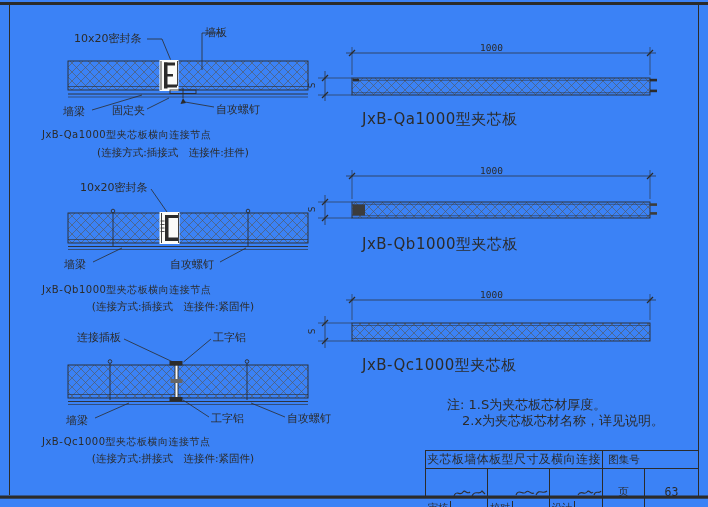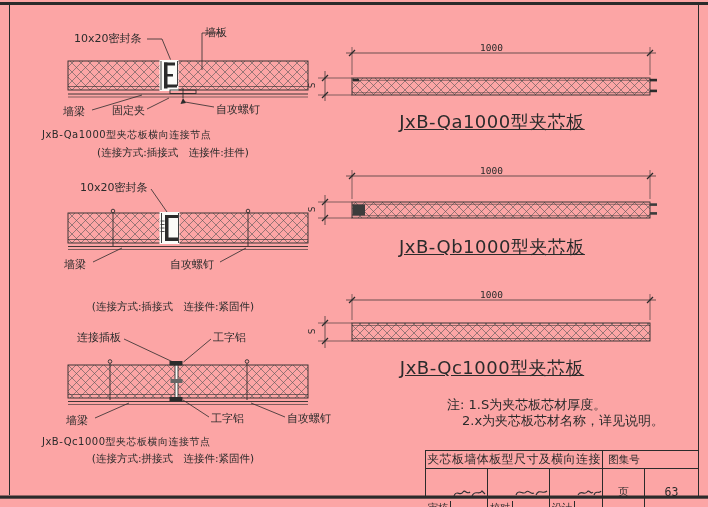--- a/index.html
+++ b/index.html
@@ -1,22 +1,22 @@
 <!DOCTYPE html>
 <html><head>
 <meta charset="utf-8">
 <style>
   html,body{margin:0;padding:0;background:#e8e8e4;}
-  .page{position:relative;width:708px;height:507px;background:#fca5a5;overflow:hidden;
+  .page{position:relative;width:708px;height:507px;background:#3b82f6;overflow:hidden;
         font-family:"DejaVu Sans","Liberation Sans",sans-serif;color:#2b2b2b;}
   .linework{position:absolute;left:0;top:0;width:708px;height:507px;}
   .lbl{position:absolute;font-size:11px;line-height:13px;white-space:nowrap;}
   .dtitle{position:absolute;width:262px;text-align:left;font-size:10px;letter-spacing:.5px;white-space:nowrap;}
   .dsub{position:absolute;width:262px;text-align:center;font-size:10.5px;white-space:nowrap;}
-  .ptitle{position:absolute;width:260px;text-align:center;font-size:18px;letter-spacing:.5px;white-space:nowrap;text-decoration:underline;}
+  .ptitle{position:absolute;width:260px;text-align:left;font-size:15px;letter-spacing:.5px;white-space:nowrap;}
   .dimnum{position:absolute;width:40px;text-align:left;font-size:9.5px;font-family:"DejaVu Sans Mono","Liberation Mono",monospace;}
   .dims{position:absolute;font-size:9.5px;transform:rotate(-90deg);font-family:"DejaVu Sans Mono","Liberation Mono",monospace;}
   .note{position:absolute;font-size:13px;white-space:nowrap;}
   .tb{position:absolute;left:425px;top:450px;width:274px;height:47px;border:1.6px solid #2b2b2b;
       box-sizing:border-box;display:flex;flex-direction:column;}
   .tb-row1{display:flex;height:29px;border-bottom:1px solid #2b2b2b;box-sizing:border-box;text-align:right;}
   .tb-row2{display:flex;flex:1;}
   .tbc{display:flex;align-items:center;justify-content:center;box-sizing:border-box;border-right:1px solid #2b2b2b;overflow:hidden;}
   .tbc:last-child{border-right:none;}
   .tb-main{width:177px;font-size:12px;letter-spacing:.4px;font-weight:500;white-space:nowrap;}
@@ -189,20 +189,21 @@
   <div class="lbl" style="left:205px;top:26px">墙板</div>
   <div class="lbl" style="left:63px;top:105px">墙梁</div>
   <div class="lbl" style="left:112px;top:104px">固定夹</div>
   <div class="lbl" style="left:216px;top:103px">自攻螺钉</div>
   <div class="dtitle" style="left:42px;top:128px">JxB-Qa1000型夹芯板横向连接节点</div>
   <div class="dsub" style="left:42px;top:146px">(连接方式:插接式　连接件:挂件)</div>
 
   <div class="lbl" style="left:80px;top:181px">10x20密封条</div>
   <div class="lbl" style="left:64px;top:258px">墙梁</div>
   <div class="lbl" style="left:170px;top:258px">自攻螺钉</div>
+  <div class="dtitle" style="left:42px;top:283px">JxB-Qb1000型夹芯板横向连接节点</div>
   <div class="dsub" style="left:42px;top:300px">(连接方式:插接式　连接件:紧固件)</div>
 
   <div class="lbl" style="left:77px;top:331px">连接插板</div>
   <div class="lbl" style="left:213px;top:331px">工字铝</div>
   <div class="lbl" style="left:66px;top:414px">墙梁</div>
   <div class="lbl" style="left:211px;top:412px">工字铝</div>
   <div class="lbl" style="left:287px;top:412px">自攻螺钉</div>
   <div class="dtitle" style="left:42px;top:435px">JxB-Qc1000型夹芯板横向连接节点</div>
   <div class="dsub" style="left:42px;top:452px">(连接方式:拼接式　连接件:紧固件)</div>
 

